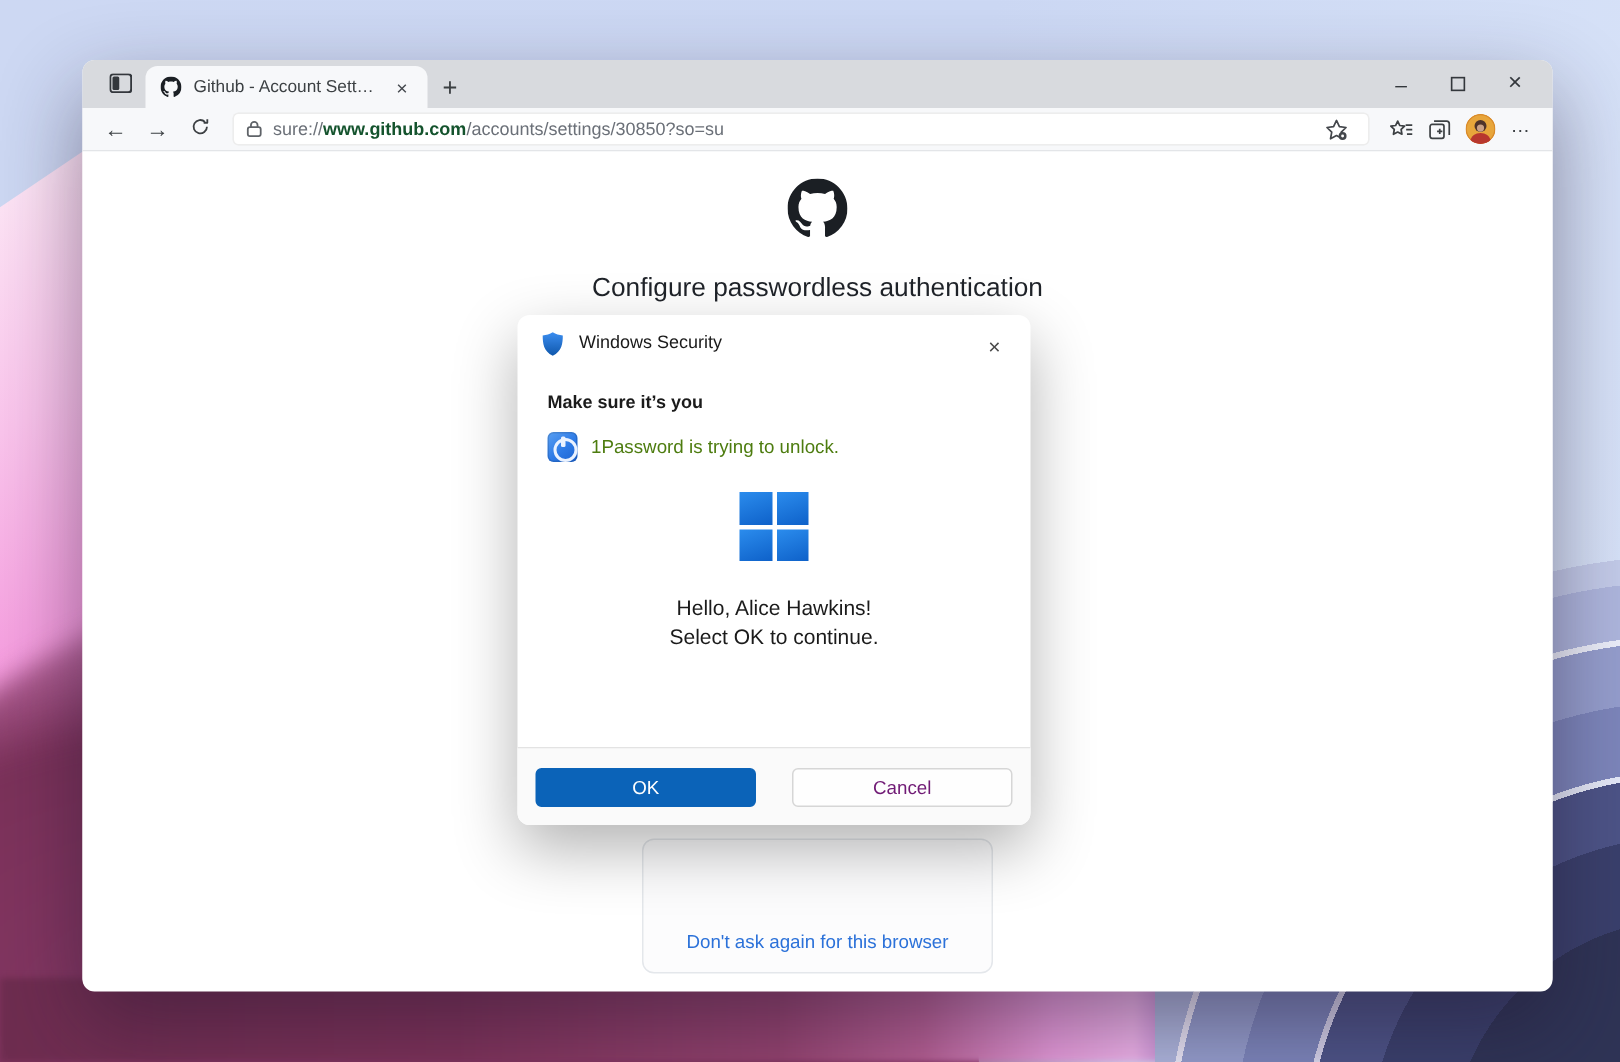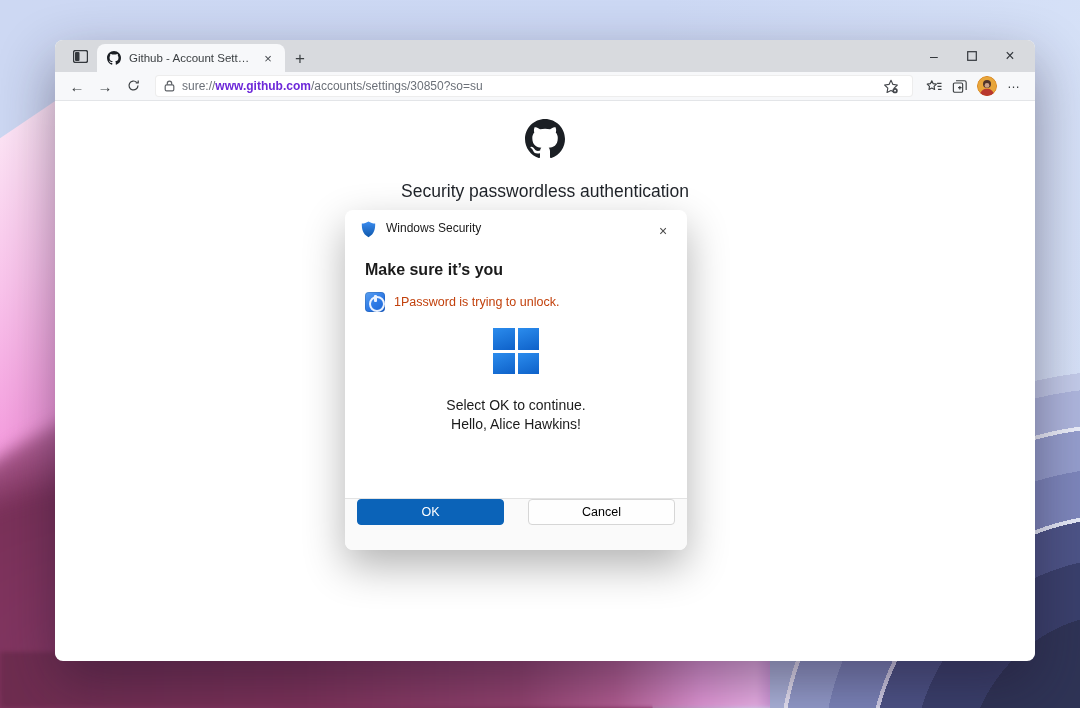--- a/index.html
+++ b/index.html
@@ -43,21 +43,21 @@
     justify-content:center; color:#33373c; font-size:14px; cursor:pointer; }
   .win-btn svg { display:block; }
 
   .toolbar { height:29px; background:#f7f8fa; display:flex; align-items:center;
     padding:0 8px; border-bottom:1px solid #e3e5e8; }
   .nav-btn { width:28px; height:24px; display:flex; align-items:center; justify-content:center;
     color:#3c4043; font-size:15px; border-radius:5px; cursor:pointer; }
   .addressbar { flex:1; height:22px; margin:0 8px; background:#fff; border-radius:4px;
     border:1px solid rgba(0,0,0,.07); display:flex; align-items:center; padding:0 8px; }
   .addressbar .url { flex:1; font-size:12px; color:#6b7078; white-space:nowrap; overflow:hidden; }
-  .url b { color:#6d28d9; font-weight:700; }
+  .url b { color:#14532d; font-weight:700; }
   .icon-btn { width:26px; height:24px; display:flex; align-items:center; justify-content:center;
     border-radius:5px; cursor:pointer; color:#3c4043; }
   .avatar { width:20px; height:20px; border-radius:50%; margin:0 4px; overflow:hidden; cursor:pointer; }
   .ellipsis { font-size:13px; letter-spacing:1px; color:#3c4043; padding-bottom:6px; }
 
   .content { position:relative; height:559px; background:#fff; border-radius:0 0 8px 8px; }
   .gh-logo { position:absolute; left:50%; top:18px; transform:translateX(-50%); }
   .page-heading { position:absolute; top:80px; width:100%; text-align:center;
     font-size:17.5px; font-weight:400; color:#1f2329; }
   .card { position:absolute; left:373px; top:458px; width:234px; height:90px;
@@ -65,44 +65,44 @@
     display:flex; align-items:flex-end; justify-content:center; padding-bottom:13px; }
   .dont-ask { font-size:12.5px; font-weight:500; color:#2b71d9; text-decoration:none; cursor:pointer; }
 
   
   .dialog { position:absolute; left:345px; top:210px; width:342px; height:340px;
     background:#fff; border-radius:8px; box-shadow:0 16px 42px rgba(0,0,0,.30); z-index:10; }
   .dlg-header { display:flex; align-items:flex-start; padding:11px 14px 0 16px; }
   .dlg-title { font-size:12px; color:#1a1a1a; margin-left:10px; }
   .dlg-close { margin-left:auto; font-size:14px; color:#4a4a4a; width:20px; height:20px;
     display:flex; align-items:center; justify-content:center; cursor:pointer; }
-  .dlg-heading { margin:20px 0 0 20px; font-size:16px; font-weight:700; color:#1b1b1b; }
+  .dlg-heading { margin:20px 0 0 20px; font-size:12px; font-weight:700; color:#1b1b1b; }
   .dlg-row { display:flex; align-items:center; gap:9px; margin:13px 0 0 20px; }
   .onepw-icon { width:20px; height:20px; border-radius:4px; position:relative;
     background:linear-gradient(140deg,#5aa0f2 0%,#2d7ae6 55%,#1b63d0 100%);
     box-shadow:inset 0 0 0 1px rgba(0,0,0,.12); }
   .onepw-icon::before { content:""; position:absolute; left:4px; top:4px; width:12px; height:12px;
     border:2px solid #eaf2ff; border-radius:50%; }
   .onepw-icon::after { content:""; position:absolute; left:9px; top:3px; width:2.5px; height:7px;
     background:#eaf2ff; border-radius:1px; }
-  .dlg-msg { font-size:12.5px; color:#c2410c; }
+  .dlg-msg { font-size:12.5px; color:#4d7c0f; }
   .win-logo { position:absolute; left:50%; top:118px; transform:translateX(-50%);
     width:46px; height:46px; display:grid; grid-template-columns:1fr 1fr;
     grid-template-rows:1fr 1fr; gap:3px; }
   .win-logo span { background:linear-gradient(160deg,#2b8ced,#0e61c9); }
   .dlg-greeting { position:absolute; top:186px; width:100%; text-align:center;
     font-size:14px; color:#1b1b1b; line-height:19px; }
   .dlg-footer { position:absolute; left:0; right:0; bottom:0; height:52px;
     border-top:1px solid #e3e3e3; background:#fafafa; border-radius:0 0 8px 8px;
-    display:flex; align-items:flex-start; gap:24px; padding:0 12px; }
+    display:flex; align-items:center; gap:24px; padding:0 12px; }
   .btn { flex:1; height:26px; border-radius:4px; font-size:12.5px;
     display:flex; align-items:center; justify-content:center; cursor:pointer;
     font-family:inherit; border:1px solid transparent; }
   .btn-ok { background:#0b63b8; color:#fff; border-color:#0b63b8; }
-  .btn-cancel { background:#fefefe; color:#000000; border-color:#d6d6d6; }
+  .btn-cancel { background:#fefefe; color:#701a75; border-color:#d6d6d6; }
 </style>
 </head>
 <body>
 
 <div class="desktop">
   <div class="wp-pink"></div>
   <div class="wp-maroon"></div>
   <div class="wp-bottom"></div>
   <div class="wp-rings"></div>
 
@@ -191,21 +191,24 @@
       </div>
       <div class="icon-btn ellipsis">…</div>
     </div>
 
     <div class="content">
       <div class="gh-logo">
         <svg width="40" height="40" viewBox="0 0 16 16" fill="#1b1f24">
             <path d="M8 0C3.58 0 0 3.58 0 8c0 3.54 2.29 6.53 5.47 7.59.4.07.55-.17.55-.38 0-.19-.01-.82-.01-1.49-2.01.37-2.53-.49-2.69-.94-.09-.23-.48-.94-.82-1.13-.28-.15-.68-.52-.01-.53.63-.01 1.08.58 1.23.82.72 1.21 1.87.87 2.33.66.07-.52.28-.87.51-1.07-1.78-.2-3.64-.89-3.64-3.95 0-.87.31-1.59.82-2.15-.08-.2-.36-1.02.08-2.12 0 0 .67-.21 2.2.82.64-.18 1.32-.27 2-.27s1.36.09 2 .27c1.53-1.04 2.2-.82 2.2-.82.44 1.1.16 1.92.08 2.12.51.56.82 1.27.82 2.15 0 3.07-1.87 3.75-3.65 3.95.29.25.54.73.54 1.48 0 1.07-.01 1.93-.01 2.2 0 .21.15.46.55.38A8.01 8.01 0 0016 8c0-4.42-3.58-8-8-8z"></path>
           </svg>
       </div>
-      <div class="page-heading">Security passwordless authentication</div>
+      <div class="page-heading">Configure passwordless authentication</div>
+      <div class="card">
+        <a class="dont-ask">Don't ask again for this browser</a>
+      </div>
     </div>
   </div>
 
   <div class="dialog">
     <div class="dlg-header">
       <span style="display:flex">
         <svg width="15" height="17" viewBox="0 0 15 17">
             <defs>
               <linearGradient id="sh" x1="0" y1="0" x2="0" y2="1">
                 <stop offset="0" stop-color="#3b8df0"></stop>
@@ -223,21 +226,21 @@
       <span class="onepw-icon"></span>
       <span class="dlg-msg">1Password is trying to unlock.</span>
     </div>
     <div class="win-logo">
       <span></span>
         <span></span>
         <span></span>
         <span></span>
     </div>
     <div class="dlg-greeting">
+      <div>Hello, Alice Hawkins!</div>
       <div>Select OK to continue.</div>
-      <div>Hello, Alice Hawkins!</div>
     </div>
     <div class="dlg-footer">
       <button class="btn btn-ok">OK</button>
       <button class="btn btn-cancel">Cancel</button>
     </div>
   </div>
 </div>
 
 </body></html>

